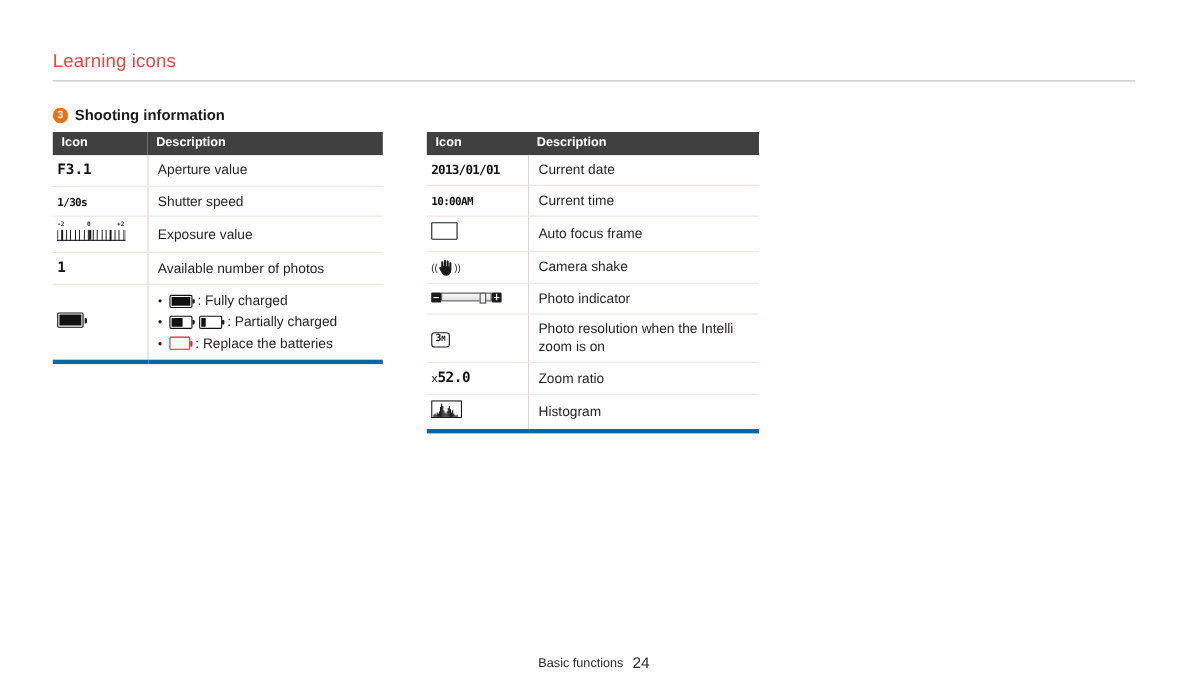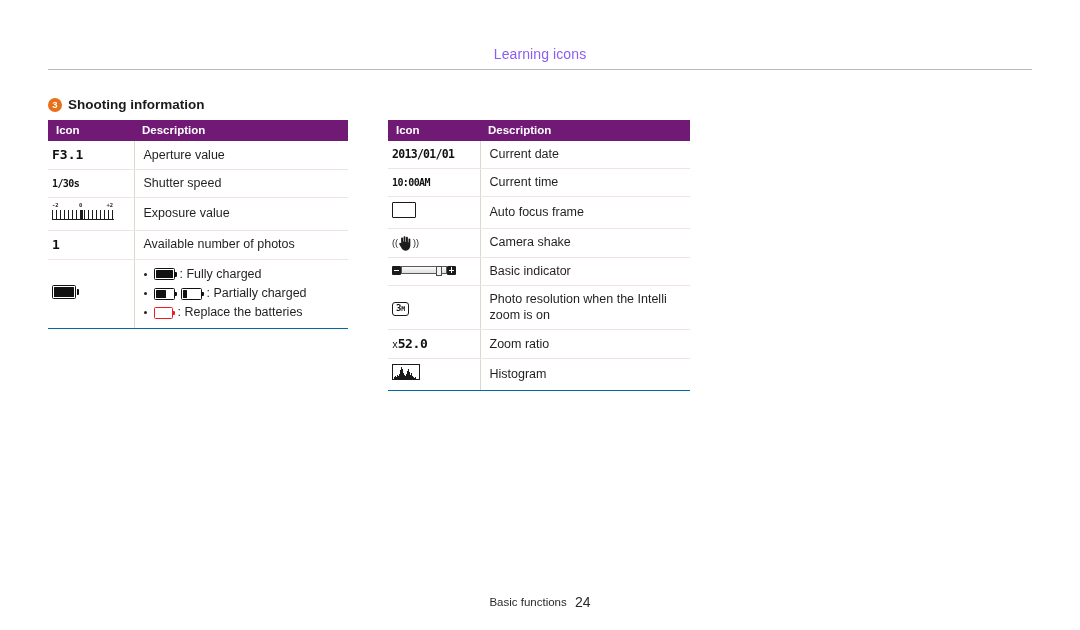--- a/index.html
+++ b/index.html
@@ -17,26 +17,25 @@
   }
 
   
   .page-header {
     position: absolute;
     left: 48px;
     top: 46px;
     width: 984px;
   }
   .page-header .head-title {
-    font-size: 14px;
-    color: #8b5cf6;
+    font-size: 17px;
+    color: #ef4444;
     letter-spacing: .1px;
     padding-bottom: 7px;
     display: block;
-    text-align: center;
   }
   .page-header .head-rule {
     height: 1px;
     background: #b9b9b9;
     width: 100%;
   }
 
   
   .section-title {
     position: absolute;
@@ -67,21 +66,21 @@
   
   .tbl {
     position: absolute;
     border-collapse: collapse;
     table-layout: fixed;
   }
   .tbl.left  { left: 48px;  top: 120px; width: 300px; }
   .tbl.right { left: 388px; top: 120px; width: 302px; }
 
   .tbl th {
-    background: #701a75;
+    background: #404040;
     color: #ffffff;
     font-size: 11.5px;
     font-weight: bold;
     text-align: left;
     padding: 4px 0 5px 8px;
     border: none;
   }
   .tbl th.c-icon { width: 78px; }
   .tbl.right th.c-icon { width: 84px; }
 
@@ -96,21 +95,21 @@
   }
   .tbl td.icon-cell {
     text-align: left;
     border-right: 1px solid #ded6cc;
     padding: 5px 4px;
   }
   .tbl td.desc-cell {
     padding-left: 9px;
     padding-right: 4px;
   }
-  .tbl tr:last-child td { border-bottom: 1px solid #0369a1; margin-top: 48px; }
+  .tbl tr:last-child td { border-bottom: 4px solid #0369a1; margin-top: 48px; }
 
   
   .lcd {
     font-family: "DejaVu Sans Mono", monospace;
     font-weight: bold;
     font-size: 10px;
     letter-spacing: -0.6px;
     color: #111;
     white-space: nowrap;
   }
@@ -479,21 +478,21 @@
     <tr>
       <td class="icon-cell">
         <span class="zoombar">
           <span class="btn minus"></span>
           <span class="track">
             <span class="knob"></span>
           </span>
           <span class="btn plus"></span>
         </span>
       </td>
-      <td class="desc-cell">Basic indicator</td>
+      <td class="desc-cell">Photo indicator</td>
     </tr>
 
     <tr>
       <td class="icon-cell">
         <span class="resbadge">3<span class="m">M</span></span>
       </td>
       <td class="desc-cell">Photo resolution when the Intelli zoom is on</td>
     </tr>
 
     <tr>

